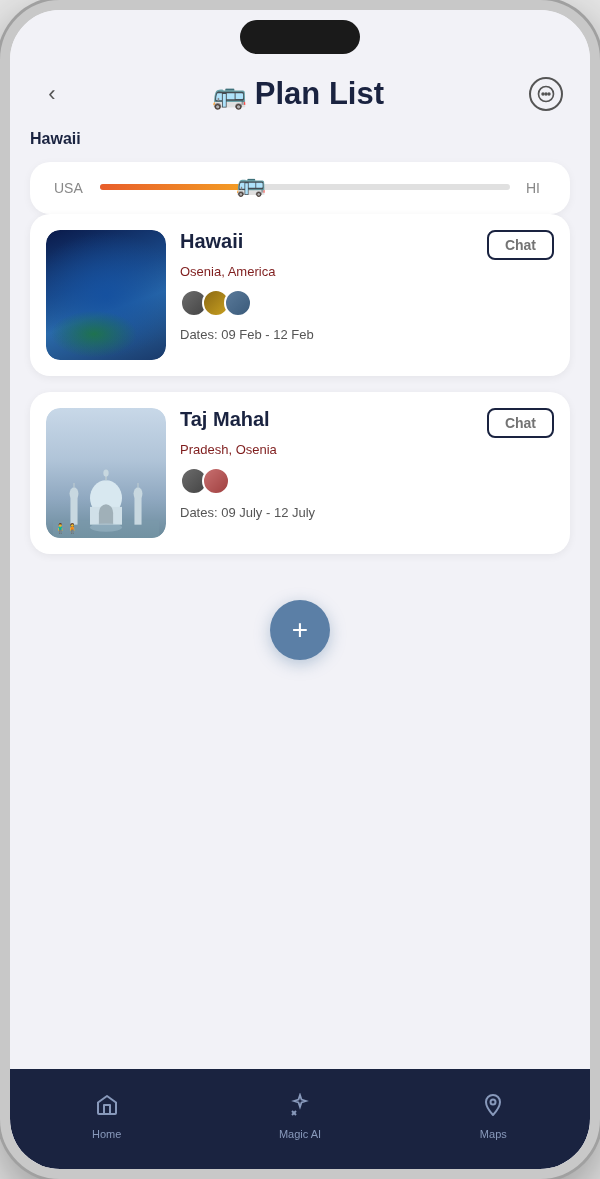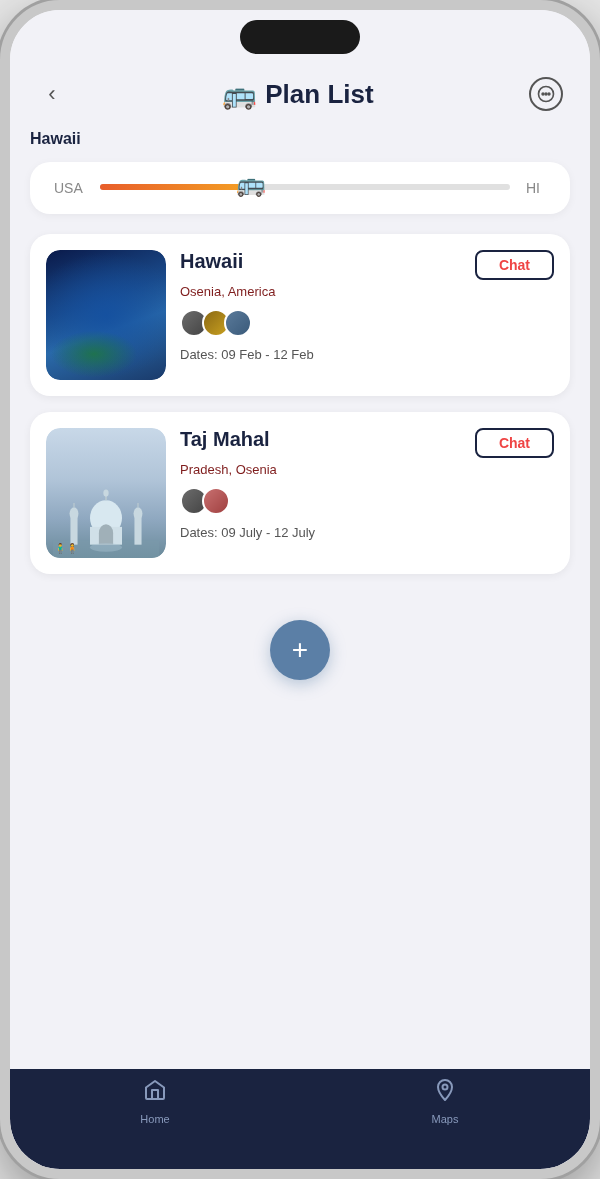--- a/index.html
+++ b/index.html
@@ -62,21 +62,21 @@
     }
     .header-title {
       display: flex;
       align-items: center;
       gap: 8px;
     }
     .bus-icon {
       font-size: 28px;
     }
     .title-text {
-      font-size: 26px;
+      font-size: 31px;
       font-weight: 700;
       color: #1a2340;
     }
     .chat-icon-btn {
       width: 40px;
       height: 40px;
       display: flex;
       align-items: center;
       justify-content: center;
       cursor: pointer;
@@ -110,21 +110,20 @@
     }
     .destination-label {
       font-size: 16px;
       font-weight: 700;
       color: #1a2340;
     }
     .progress-card {
       background: #fff;
       border-radius: 20px;
       padding: 18px 24px;
-      margin-bottom: 20px;
       display: flex;
       align-items: center;
       gap: 16px;
       box-shadow: 0 2px 8px rgba(0,0,0,0.05);
     }
     .from-label {
       font-size: 14px;
       color: #888;
       font-weight: 500;
       min-width: 30px;
@@ -193,25 +192,25 @@
       margin-bottom: 4px;
     }
     .plan-name {
       font-size: 20px;
       font-weight: 700;
       color: #1a2340;
     }
     .chat-btn {
       border: 2px solid #1a2340;
       border-radius: 8px;
-      padding: 5px 22px;
+      padding: 5px 16px;
       background: transparent;
       font-size: 14px;
       font-weight: 600;
-      color: #ef4444;
+      color: #737373;
       cursor: pointer;
     }
     .plan-location {
       font-size: 13px;
       color: #7f1d1d;
       margin-bottom: 10px;
     }
     .avatars {
       display: flex;
       margin-bottom: 10px;
@@ -259,21 +258,21 @@
       color: #fff;
       font-size: 28px;
       line-height: 1;
       font-weight: 300;
     }
     .bottom-nav {
       background: #1a2340;
       height: 100px;
       display: flex;
       align-items: flex-start;
-      padding-top: 9px;
+      padding-top: 24px;
       flex-shrink: 0;
       border-radius: 0 0 50px 50px;
     }
     .nav-item {
       flex: 1;
       display: flex;
       flex-direction: column;
       align-items: center;
       gap: 5px;
       cursor: pointer;
@@ -433,20 +432,30 @@
         <svg width="24" height="24" viewBox="0 0 24 24" fill="none" stroke="#8899bb" stroke-width="2" stroke-linecap="round" stroke-linejoin="round">
           <path d="M3 9.5L12 3l9 6.5V20a1 1 0 01-1 1H4a1 1 0 01-1-1V9.5z"></path>
           <path d="M9 21V12h6v9"></path>
         </svg>
       </span>
       <span class="nav-label">Home</span>
     </div>
 
 
 
+    <div class="nav-item">
+      <span class="nav-icon">
+        <svg width="24" height="24" viewBox="0 0 24 24" fill="none" stroke="#8899bb" stroke-width="1.8">
+          <path d="M12 2l1.5 4.5L18 8l-4.5 1.5L12 14l-1.5-4.5L6 8l4.5-1.5z" stroke="#8899bb"></path>
+          <line x1="4" y1="18" x2="8" y2="22" stroke="#8899bb" stroke-width="2"></line>
+          <line x1="4" y1="22" x2="8" y2="18" stroke="#8899bb" stroke-width="2"></line>
+        </svg>
+      </span>
+      <span class="nav-label">Magic AI</span>
+    </div>
 
     <div class="nav-item">
       <span class="nav-icon">
         <svg width="24" height="24" viewBox="0 0 24 24" fill="none" stroke="#8899bb" stroke-width="2" stroke-linecap="round" stroke-linejoin="round">
           <path d="M12 2C8.13 2 5 5.13 5 9c0 5.25 7 13 7 13s7-7.75 7-13c0-3.87-3.13-7-7-7z"></path>
           <circle cx="12" cy="9" r="2.5"></circle>
         </svg>
       </span>
       <span class="nav-label">Maps</span>
     </div>

